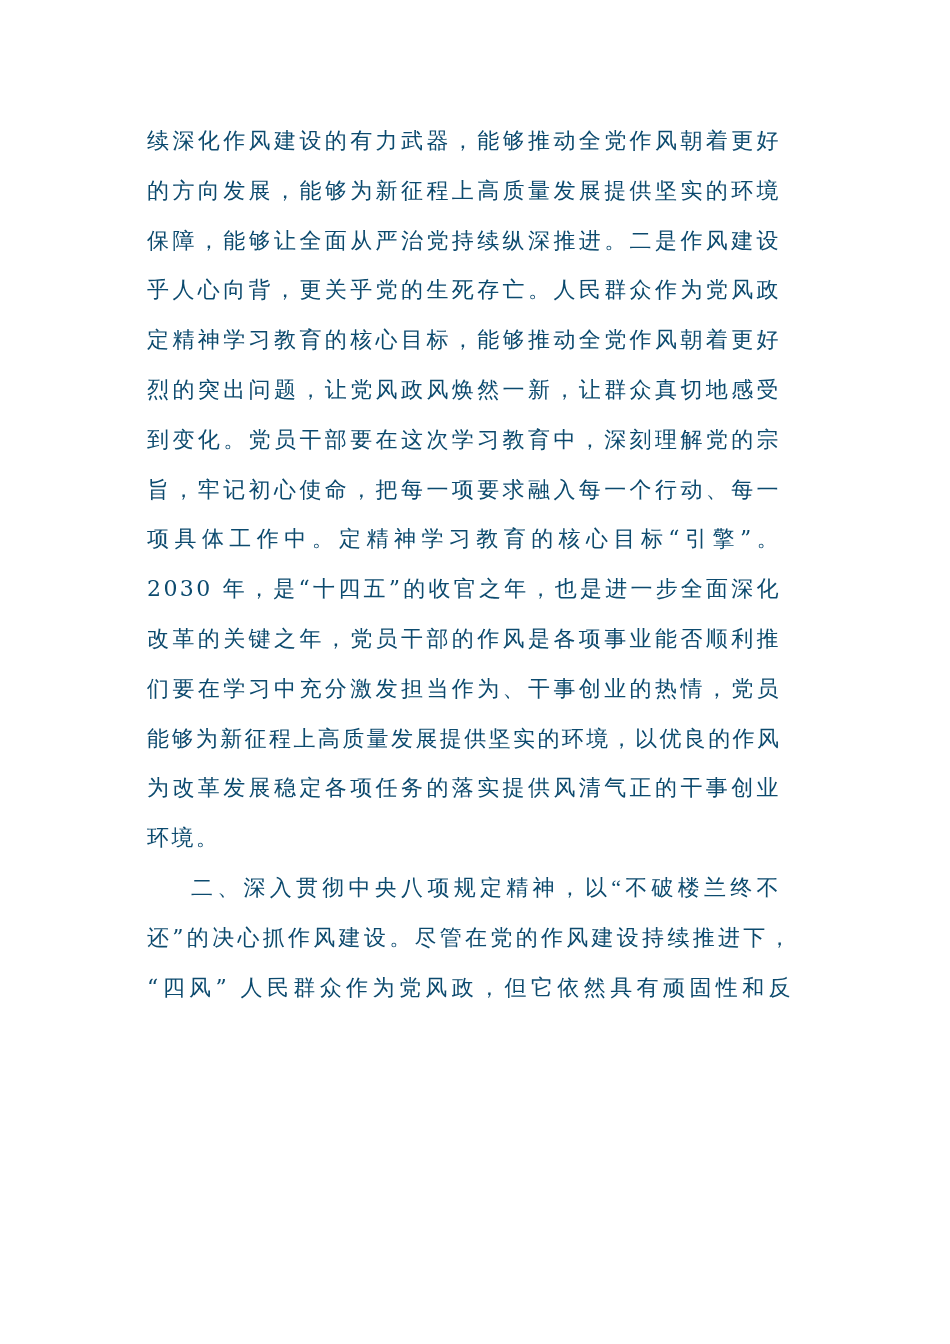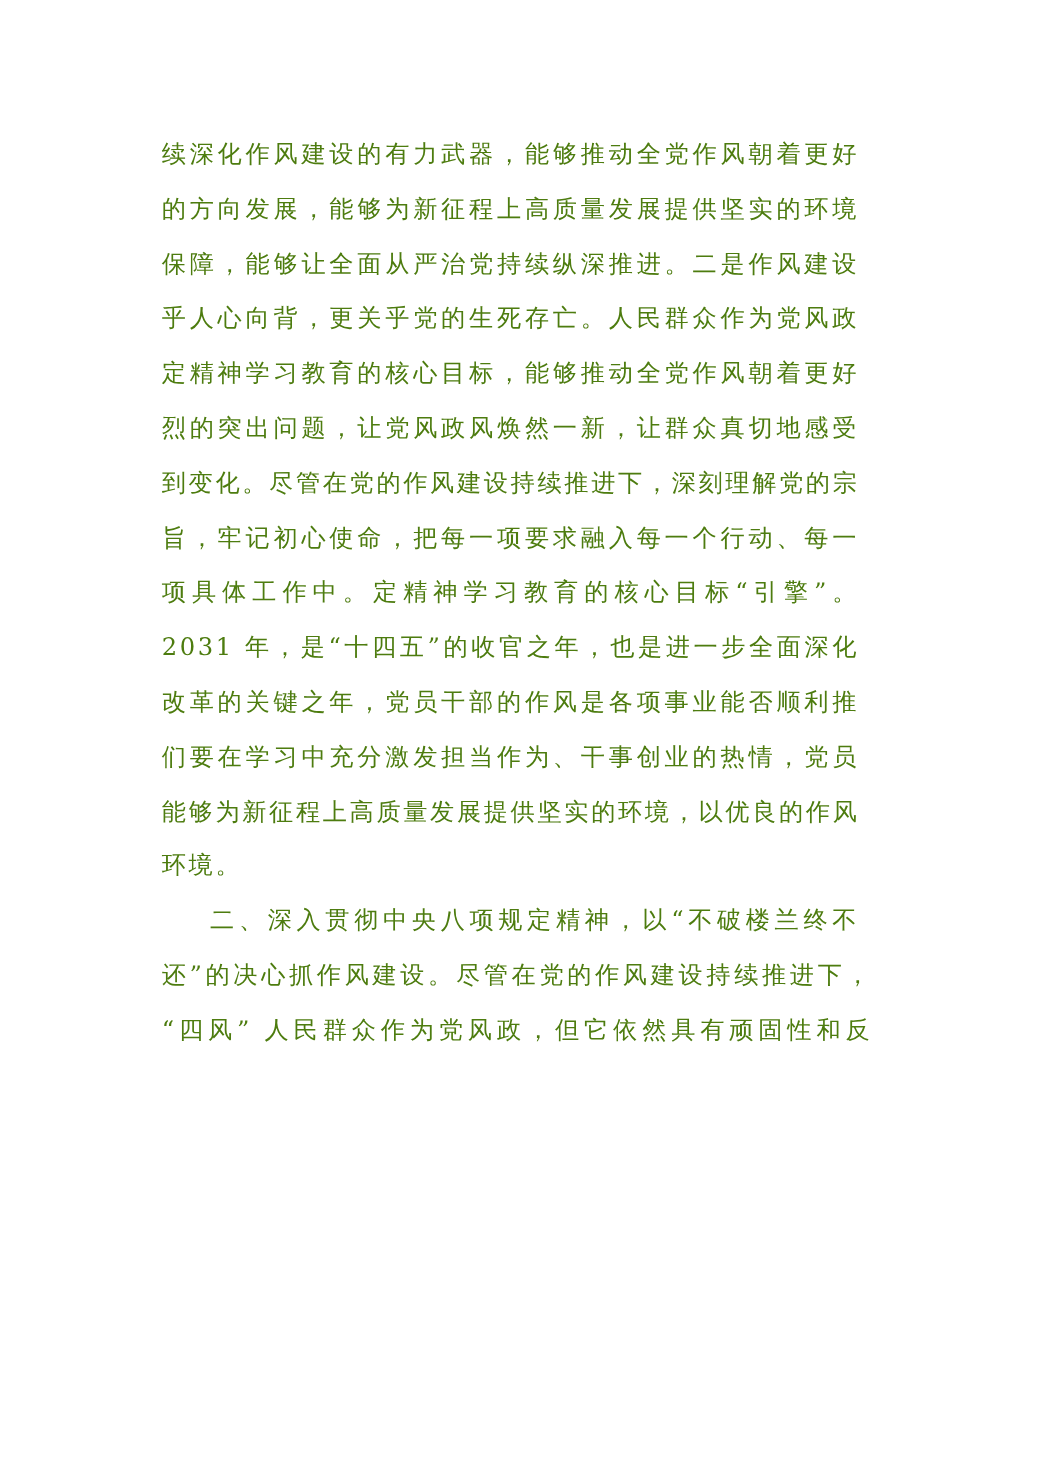--- a/index.html
+++ b/index.html
@@ -21,59 +21,61 @@
       height: 1344px;
       background: #ffffff;
     }
     .text-body {
       position: absolute;
       left: 147px;
       top: 116px;
       width: 660px;
       font-family: "DejaVu Serif", "Liberation Serif", serif;
       font-size: 22px;
-      color: #4d7c0f;
+      color: #0c4a6e;
     }
     .line {
       height: 49.8px;
       line-height: 49.8px;
       white-space: pre;
       letter-spacing: 2.4px;
       text-align: justify;
       text-align-last: justify;
       width: 634px;
     }
     .line.last {
       text-align-last: left;
       width: auto;
     }
     .line.indent {
       padding-left: 44px;
       width: 590px;
+      font-family: Liberation Serif, serif;
     }
     .line.wide {
       width: 646px;
     }
   </style>
 </head>
 <body>
 
 <div class="page">
   <div class="text-body">
     <div class="line">续深化作风建设的有力武器，能够推动全党作风朝着更好</div>
     <div class="line">的方向发展，能够为新征程上高质量发展提供坚实的环境</div>
     <div class="line">保障，能够让全面从严治党持续纵深推进。二是作风建设</div>
     <div class="line">乎人心向背，更关乎党的生死存亡。人民群众作为党风政</div>
     <div class="line">定精神学习教育的核心目标，能够推动全党作风朝着更好</div>
     <div class="line">烈的突出问题，让党风政风焕然一新，让群众真切地感受</div>
-    <div class="line">到变化。尽管在党的作风建设持续推进下，深刻理解党的宗</div>
+    <div class="line">到变化。党员干部要在这次学习教育中，深刻理解党的宗</div>
     <div class="line">旨，牢记初心使命，把每一项要求融入每一个行动、每一</div>
     <div class="line">项具体工作中。定精神学习教育的核心目标“引擎”。</div>
-    <div class="line">2031 年，是“十四五”的收官之年，也是进一步全面深化</div>
+    <div class="line">2030 年，是“十四五”的收官之年，也是进一步全面深化</div>
     <div class="line">改革的关键之年，党员干部的作风是各项事业能否顺利推</div>
     <div class="line">们要在学习中充分激发担当作为、干事创业的热情，党员</div>
     <div class="line">能够为新征程上高质量发展提供坚实的环境，以优良的作风</div>
+    <div class="line">为改革发展稳定各项任务的落实提供风清气正的干事创业</div>
     <div class="line last">环境。</div>
     <div class="line indent">二、深入贯彻中央八项规定精神，以“不破楼兰终不</div>
     <div class="line wide">还”的决心抓作风建设。尽管在党的作风建设持续推进下，</div>
     <div class="line wide">“四风” 人民群众作为党风政，但它依然具有顽固性和反</div>
   </div>
 </div>
 
 </body></html>

